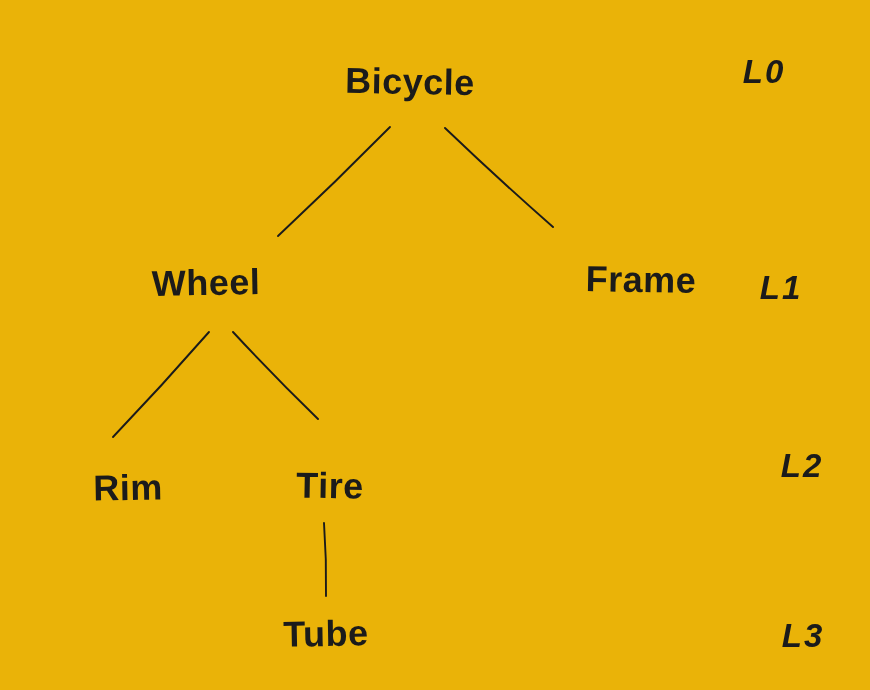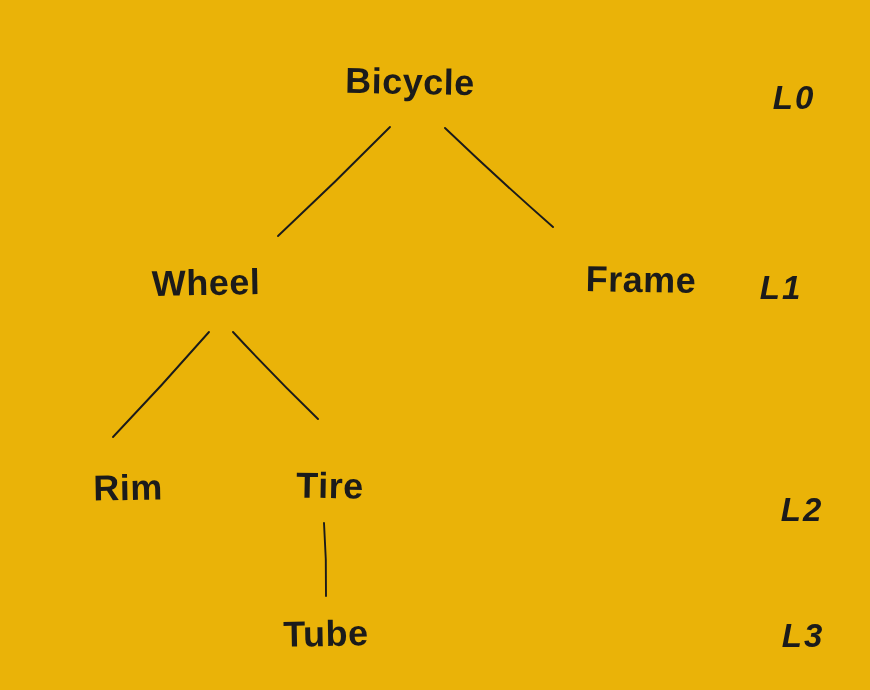--- a/index.html
+++ b/index.html
@@ -57,17 +57,17 @@
       <path d="M 324 523 Q 326.5993998499414 559.456180826029 326 596" fill="none" stroke="#1b1b1b" stroke-width="1.9" stroke-linecap="round"></path>
     </svg>
 
   <div class="node" style="left: 410px; top: 82px;">Bicycle</div>
   <div class="node" style="left: 206px; top: 283px;">Wheel</div>
   <div class="node" style="left: 641px; top: 280px;">Frame</div>
   <div class="node" style="left: 128px; top: 488px;">Rim</div>
   <div class="node" style="left: 330px; top: 486px;">Tire</div>
   <div class="node" style="left: 326px; top: 634px;">Tube</div>
 
-  <div class="level-label" style="left: 794px; top: 71px; margin-top: 26px;">L0</div>
+  <div class="level-label" style="left: 764px; top: 71px;">L0</div>
   <div class="level-label" style="left: 781px; top: 287px;">L1</div>
-  <div class="level-label" style="left: 802px; top: 465px; margin-top: 44px;">L2</div>
+  <div class="level-label" style="left: 802px; top: 465px;">L2</div>
   <div class="level-label" style="left: 803px; top: 635px;">L3</div>
 </div>
 
 </body></html>

